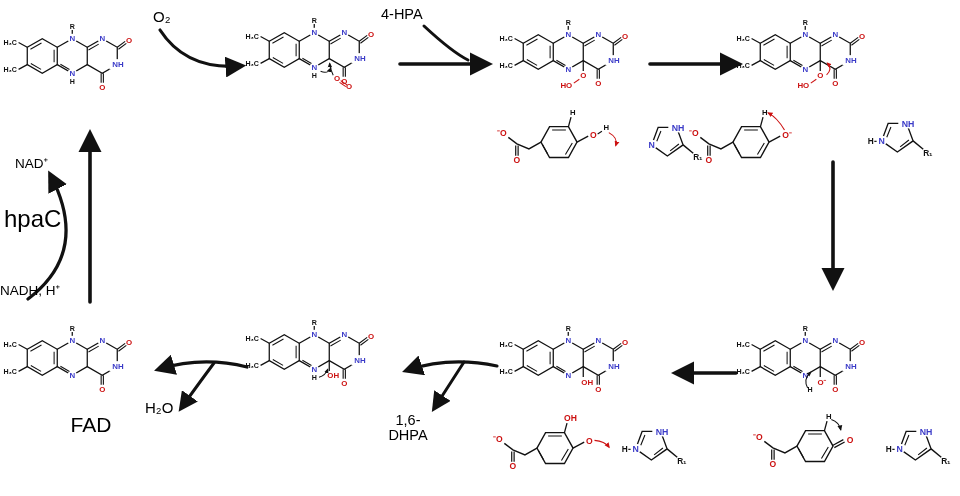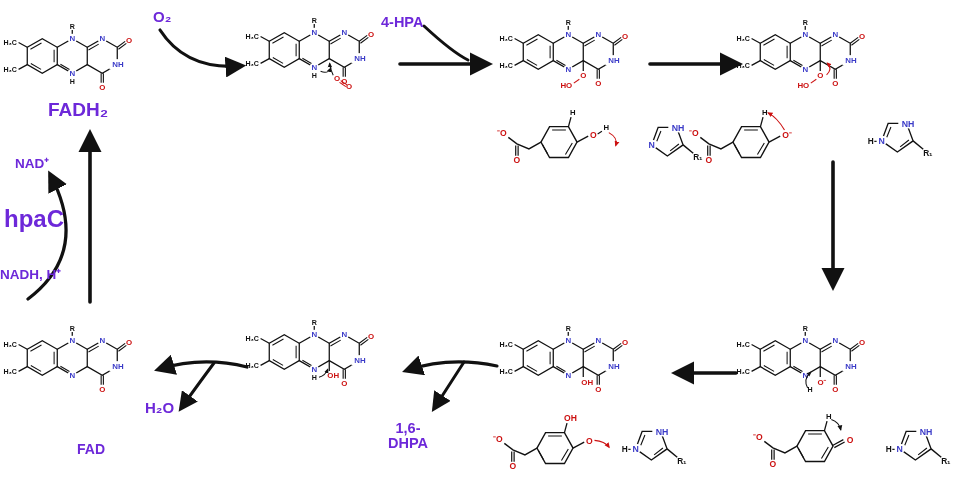--- a/index.html
+++ b/index.html
@@ -2,24 +2,24 @@
 <html><head>
 <meta charset="utf-8">
 <style>
   html,body{margin:0;padding:0;background:#fff;}
   #canvas{
     position:relative;width:960px;height:496px;background:#fff;overflow:hidden;
     font-family:"Liberation Sans",sans-serif;color:#111;
   }
   .arrows{position:absolute;left:0;top:0;width:960px;height:496px;}
   .mol{position:absolute;margin:0;padding:0;}
-  .lbl{position:absolute;font-weight:bold;color:#6d28d9;line-height:1.05;white-space:nowrap;}
+  .lbl{position:absolute;font-weight:normal;color:#000000;line-height:1.05;white-space:nowrap;}
   .center{text-align:center;}
-  .sz13{font-size:13.5px;} .sz14{font-size:14.5px;margin-top:8px;} .sz15{font-size:15px;}
-  .sz19{font-size:19px;} .sz20{font-size:14px;margin-top:28px;} .sz24{font-size:24px;text-align:center;}
+  .sz13{font-size:13.5px;} .sz14{font-size:14.5px;} .sz15{font-size:15px;}
+  .sz19{font-size:19px;} .sz20{font-size:21px;} .sz24{font-size:24px;text-align:center;}
 </style>
 </head>
 <body>
 
 <div id="canvas">
 
   <svg width="0" height="0" style="position:absolute" aria-hidden="true">
     <defs>
       <marker id="ah" viewBox="0 0 10 10" refX="7" refY="5" markerWidth="6.5" markerHeight="6.5" orient="auto">
         <path d="M0,0 L10,5 L0,10 Z" fill="#111"></path>
@@ -236,26 +236,25 @@
       <path d="M95,75 Q103,73 106,65" stroke="#111" stroke-width="1.3" fill="none" marker-end="url(#ahb)"></path>
     </svg>
   </figure>
 
   <figure class="mol" style="left:2px;top:324px">
     <svg viewBox="0 0 190 100" width="150" height="79">
       <use href="#flavin-core"></use>
     </svg>
   </figure>
 
-  <div class="lbl sz19 center" style="left:20px;top:100px;width:116px">FADH₂</div>
   <div class="lbl sz15" style="left:153px;top:9px">O₂</div>
   <div class="lbl sz14" style="left:381px;top:7px">4-HPA</div>
   <div class="lbl sz13" style="left:15px;top:157px">NAD⁺</div>
   <div class="lbl sz24" style="left:4px;top:206px">hpaC</div>
-  <div class="lbl sz13" style="left:0px;top:268px">NADH, H⁺</div>
+  <div class="lbl sz13" style="left:0px;top:284px">NADH, H⁺</div>
   <div class="lbl sz20 center" style="left:36px;top:414px;width:110px">FAD</div>
   <div class="lbl sz15" style="left:145px;top:400px">H₂O</div>
   <div class="lbl sz14 center" style="left:378px;top:413px;width:60px">
     <div>1,6-</div>
     <div>DHPA</div>
   </div>
 
 </div>
 
 </body></html>

